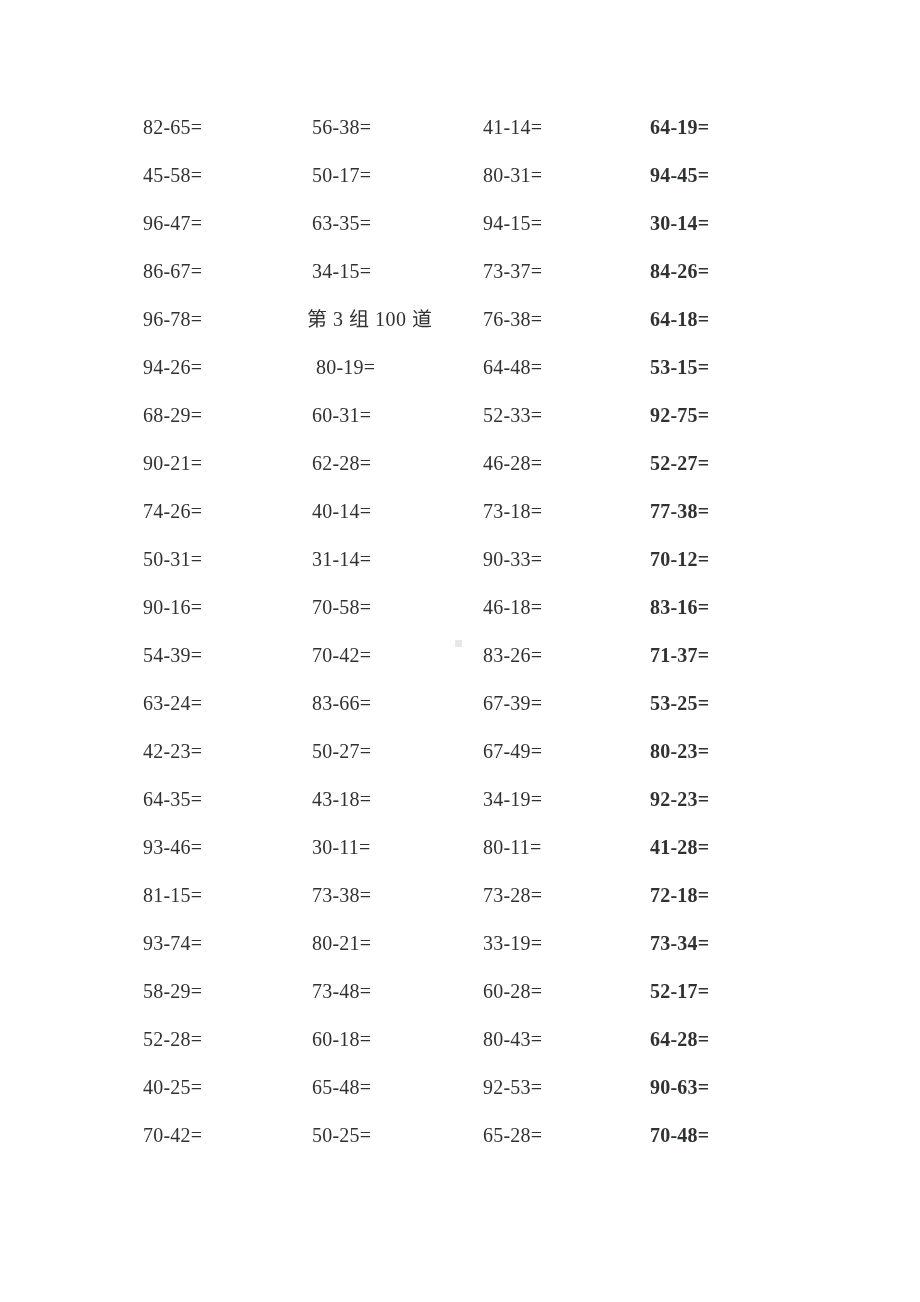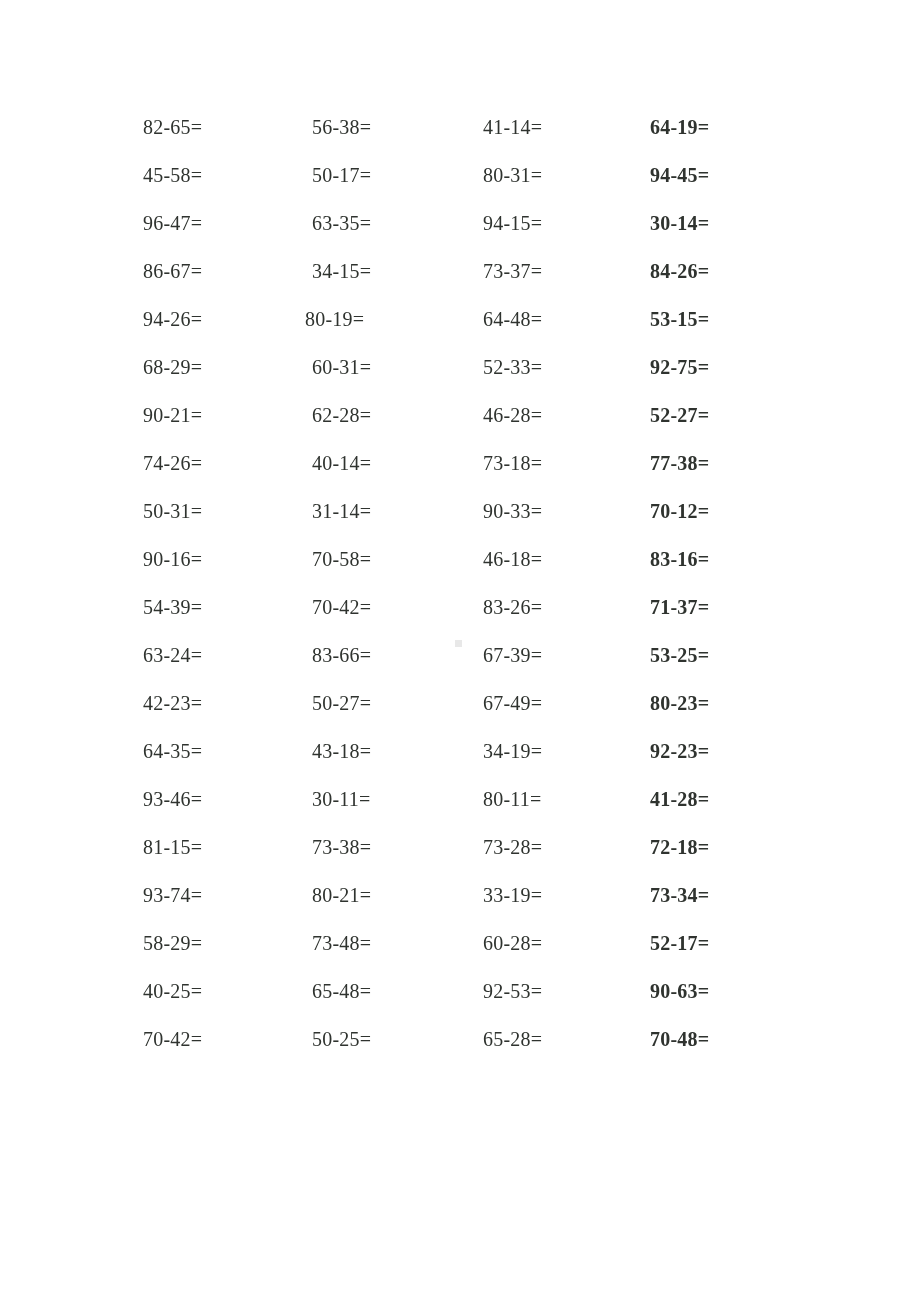--- a/index.html
+++ b/index.html
@@ -59,21 +59,21 @@
   .problem-cell.col-3 { left: 507px; font-weight: bold; }
 
   
   .problem-cell.group-heading {
     left: 164px;
     letter-spacing: 0.5px;
   }
 
   
   .problem-cell.indent {
-    left: 162px;
+    left: 173px;
     text-align: center;
   }
 
   
   #scan-artifact {
     position: absolute;
     left: 455px;
     top: 640px;
     width: 7px;
     height: 7px;
@@ -104,20 +104,26 @@
         <span class="problem-cell col-2">94-15=</span>
         <span class="problem-cell col-3">30-14=</span>
       </div>
       <div class="problem-row">
         <span class="problem-cell col-0">86-67=</span>
         <span class="problem-cell col-1">34-15=</span>
         <span class="problem-cell col-2">73-37=</span>
         <span class="problem-cell col-3">84-26=</span>
       </div>
       <div class="problem-row">
+        <span class="problem-cell col-0">96-78=</span>
+        <span class="problem-cell col-1 group-heading">第 3 组 100 道</span>
+        <span class="problem-cell col-2">76-38=</span>
+        <span class="problem-cell col-3">64-18=</span>
+      </div>
+      <div class="problem-row">
         <span class="problem-cell col-0">94-26=</span>
         <span class="problem-cell col-1 indent">80-19=</span>
         <span class="problem-cell col-2">64-48=</span>
         <span class="problem-cell col-3">53-15=</span>
       </div>
       <div class="problem-row">
         <span class="problem-cell col-0">68-29=</span>
         <span class="problem-cell col-1">60-31=</span>
         <span class="problem-cell col-2">52-33=</span>
         <span class="problem-cell col-3">92-75=</span>
@@ -188,20 +194,26 @@
         <span class="problem-cell col-2">33-19=</span>
         <span class="problem-cell col-3">73-34=</span>
       </div>
       <div class="problem-row">
         <span class="problem-cell col-0">58-29=</span>
         <span class="problem-cell col-1">73-48=</span>
         <span class="problem-cell col-2">60-28=</span>
         <span class="problem-cell col-3">52-17=</span>
       </div>
       <div class="problem-row">
+        <span class="problem-cell col-0">52-28=</span>
+        <span class="problem-cell col-1">60-18=</span>
+        <span class="problem-cell col-2">80-43=</span>
+        <span class="problem-cell col-3">64-28=</span>
+      </div>
+      <div class="problem-row">
         <span class="problem-cell col-0">40-25=</span>
         <span class="problem-cell col-1">65-48=</span>
         <span class="problem-cell col-2">92-53=</span>
         <span class="problem-cell col-3">90-63=</span>
       </div>
       <div class="problem-row">
         <span class="problem-cell col-0">70-42=</span>
         <span class="problem-cell col-1">50-25=</span>
         <span class="problem-cell col-2">65-28=</span>
         <span class="problem-cell col-3">70-48=</span>

